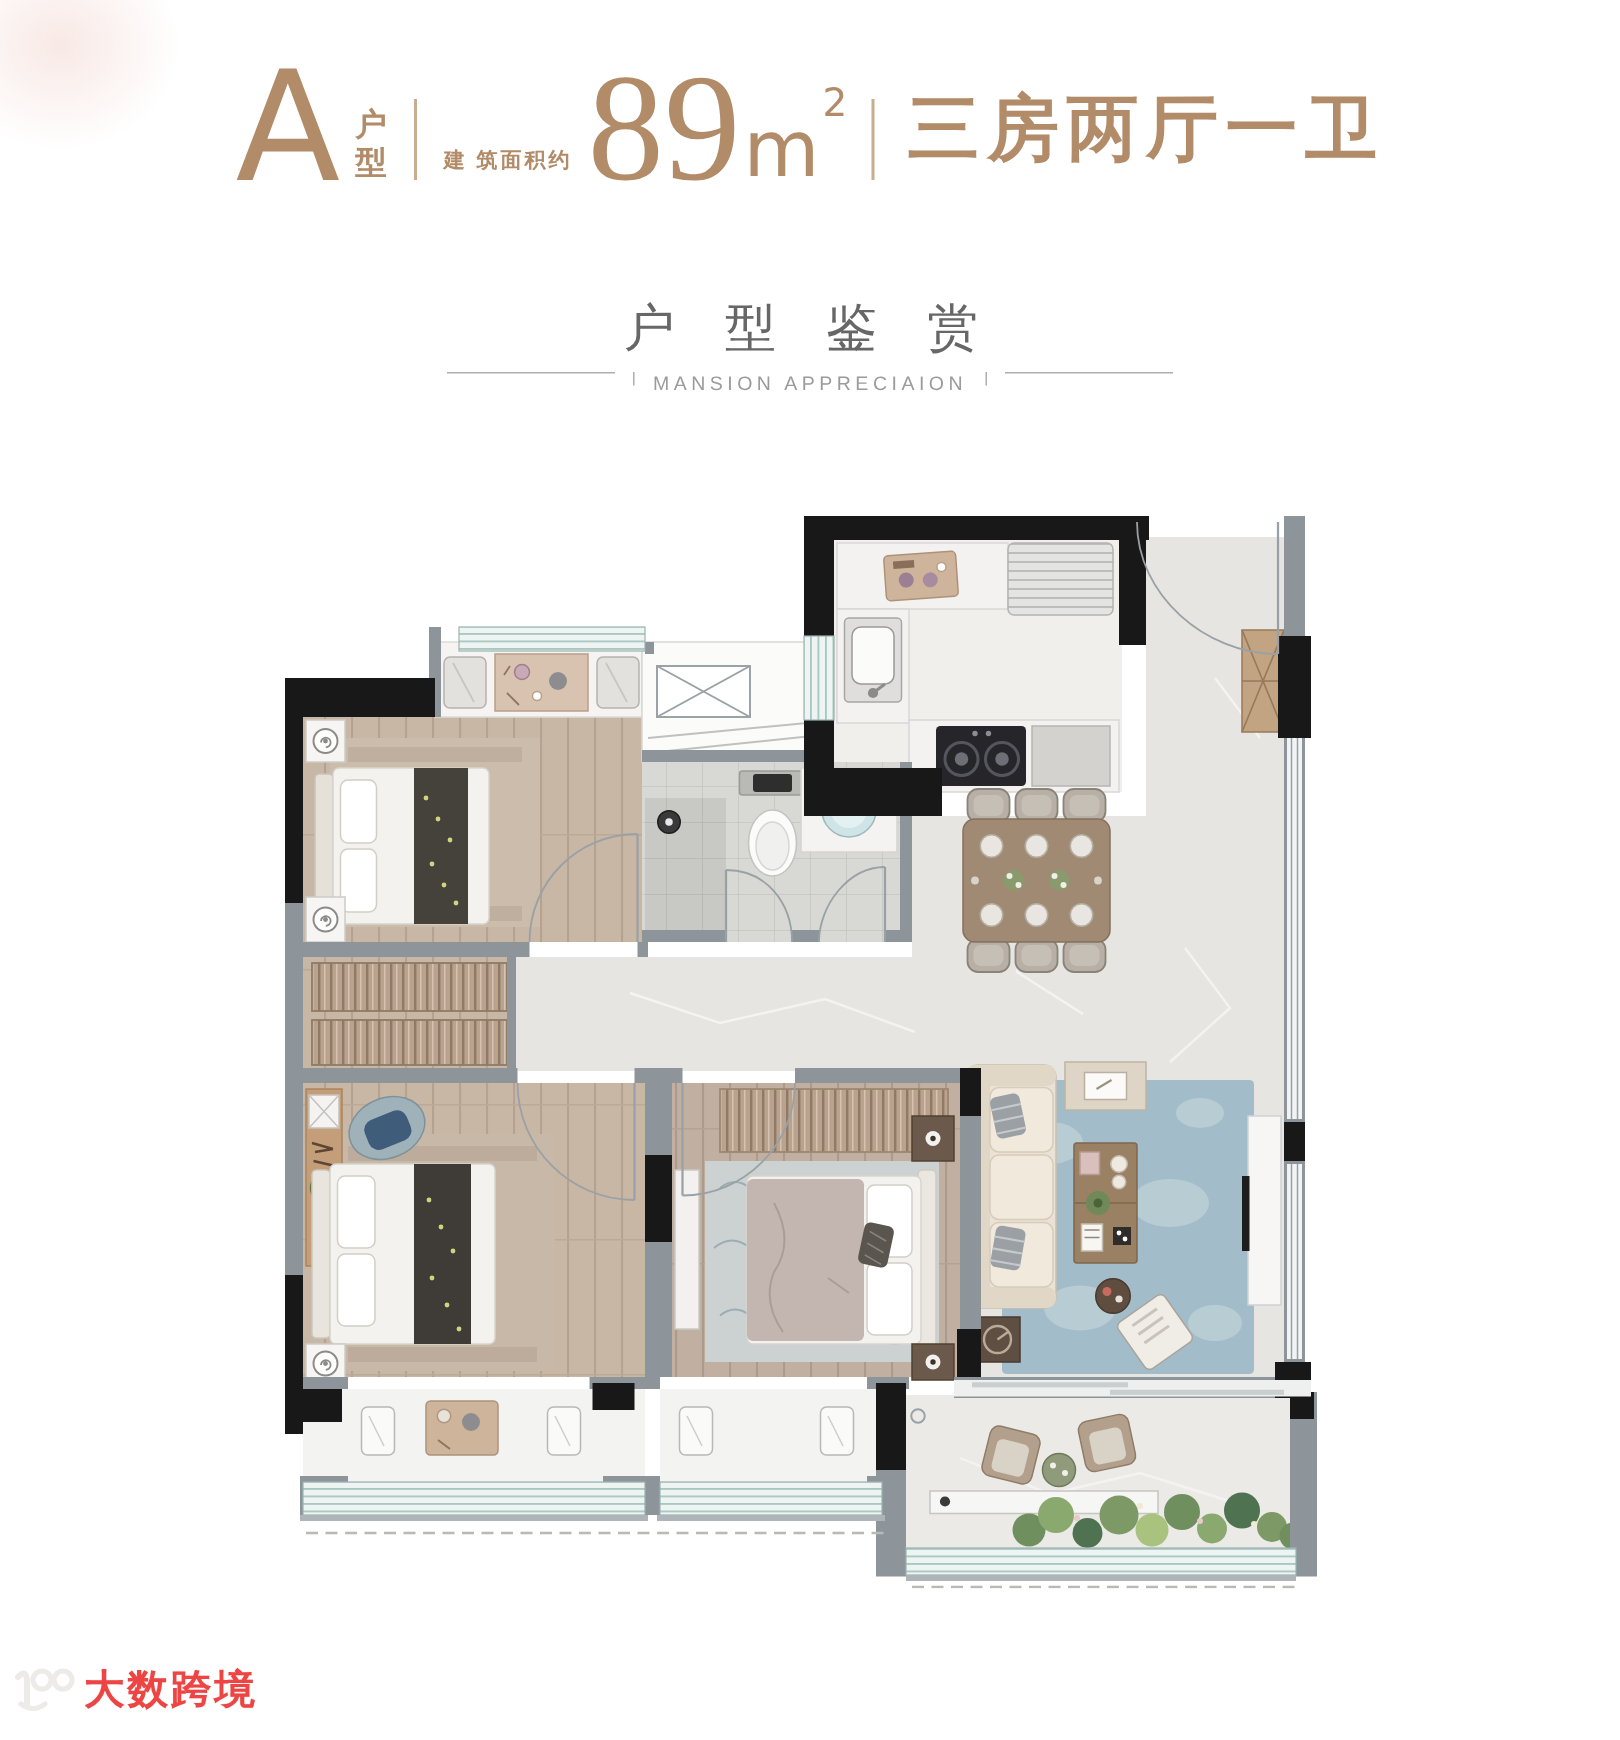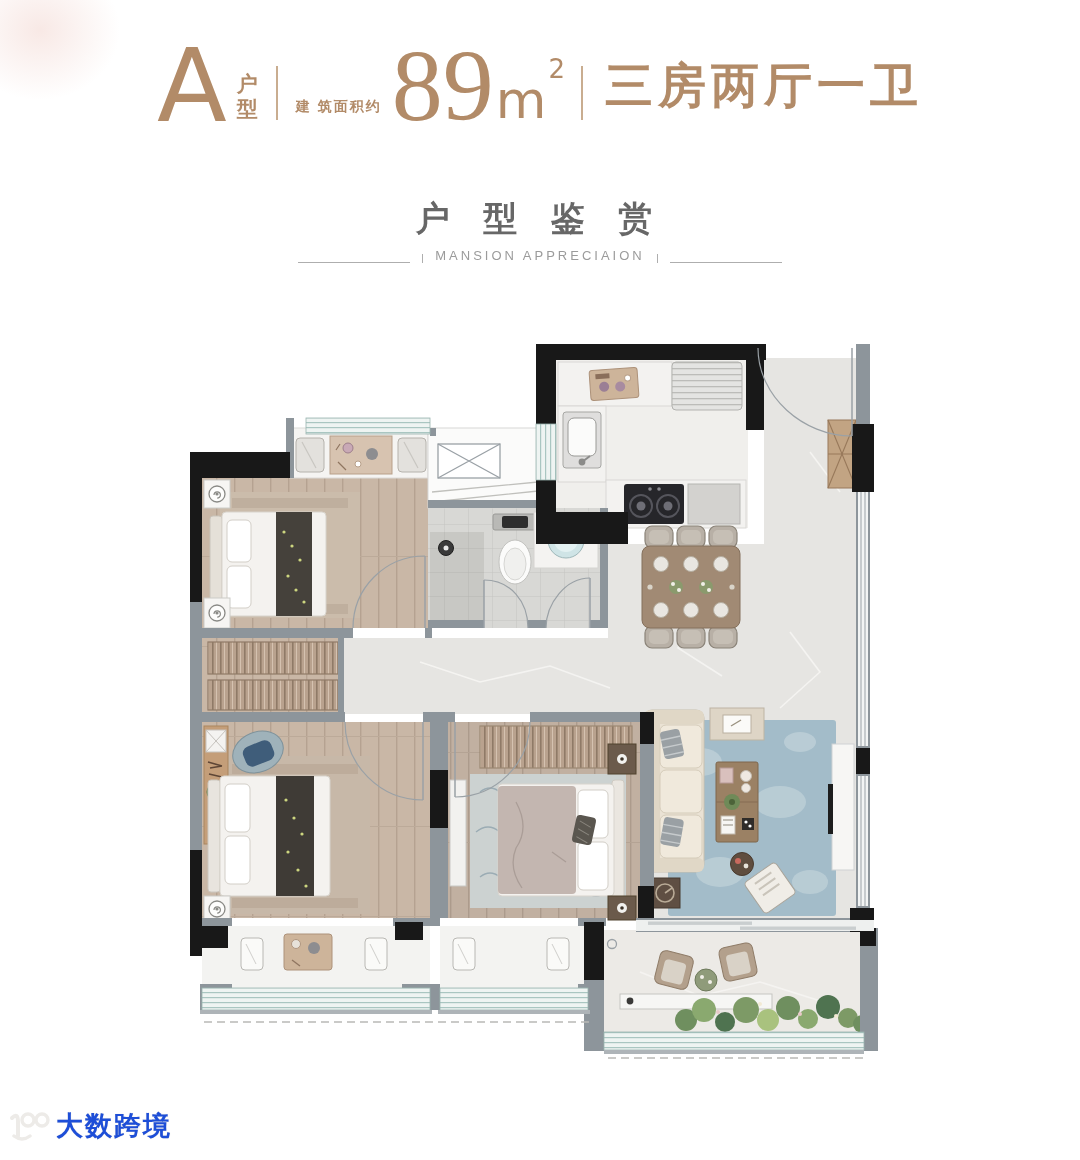--- a/index.html
+++ b/index.html
@@ -15,32 +15,32 @@
        font-weight:600;}
   .vdiv{width:2px;height:54px;background:#c9ad90;margin:0 18px 8px 18px;}
   .area-prefix{display:flex;font-size:14px;line-height:1.55;letter-spacing:2px;
        margin:0 10px 10px 0;font-weight:600;}
   .area-value{font-family:Liberation Serif, serif;font-size:102px;line-height:.82;font-weight:400;}
   .area-unit{font-family:"DejaVu Sans",sans-serif;font-size:52px;line-height:1;margin:0 0 2px 2px;}
   .area-sup{font-family:"DejaVu Sans",sans-serif;font-size:26px;position:relative;top:-44px;left:2px;}
   .layout-desc{font-size:48px;letter-spacing:5px;font-weight:600;margin:0 0 10px 4px;}
   
   .sec-title{position:absolute;left:0;right:0;top:196px;text-align:center;color:#676767;
-       font-size:34px;font-weight:700;letter-spacing:12px;}
+       font-size:34px;font-weight:400;letter-spacing:12px;}
   .sec-sub{position:absolute;left:0;right:0;top:248px;display:flex;justify-content:center;
-       align-items:flex-end;gap:12px;color:#9b9b9b;}
+       align-items:flex-start;gap:12px;color:#9b9b9b;}
   .sec-sub .line{width:112px;height:1px;background:#aeaeae;}
   .sec-sub .tick{width:1px;height:9px;background:#aeaeae;}
   .sec-sub .sub-text{font-size:13px;letter-spacing:3px;color:#9b9b9b;}
   
   .plan{position:absolute;left:180px;top:332px;width:700px;height:727px;}
   
   .watermark{position:absolute;left:6px;top:1108px;display:flex;align-items:center;gap:6px;
        color:#ecea e7;}
-  .wm-text{font-size:27px;font-weight:700;letter-spacing:2px;color:#1d4ed8;
+  .wm-text{font-size:27px;font-weight:700;letter-spacing:2px;color:#ef4444;
        text-shadow:0 0 1px #dbd8d4;}
 </style>
 </head>
 <body>
 
 <div class="smudge"></div>
 
 <div class="header">
   <div class="type-letter">A</div>
   <div class="type-label">

